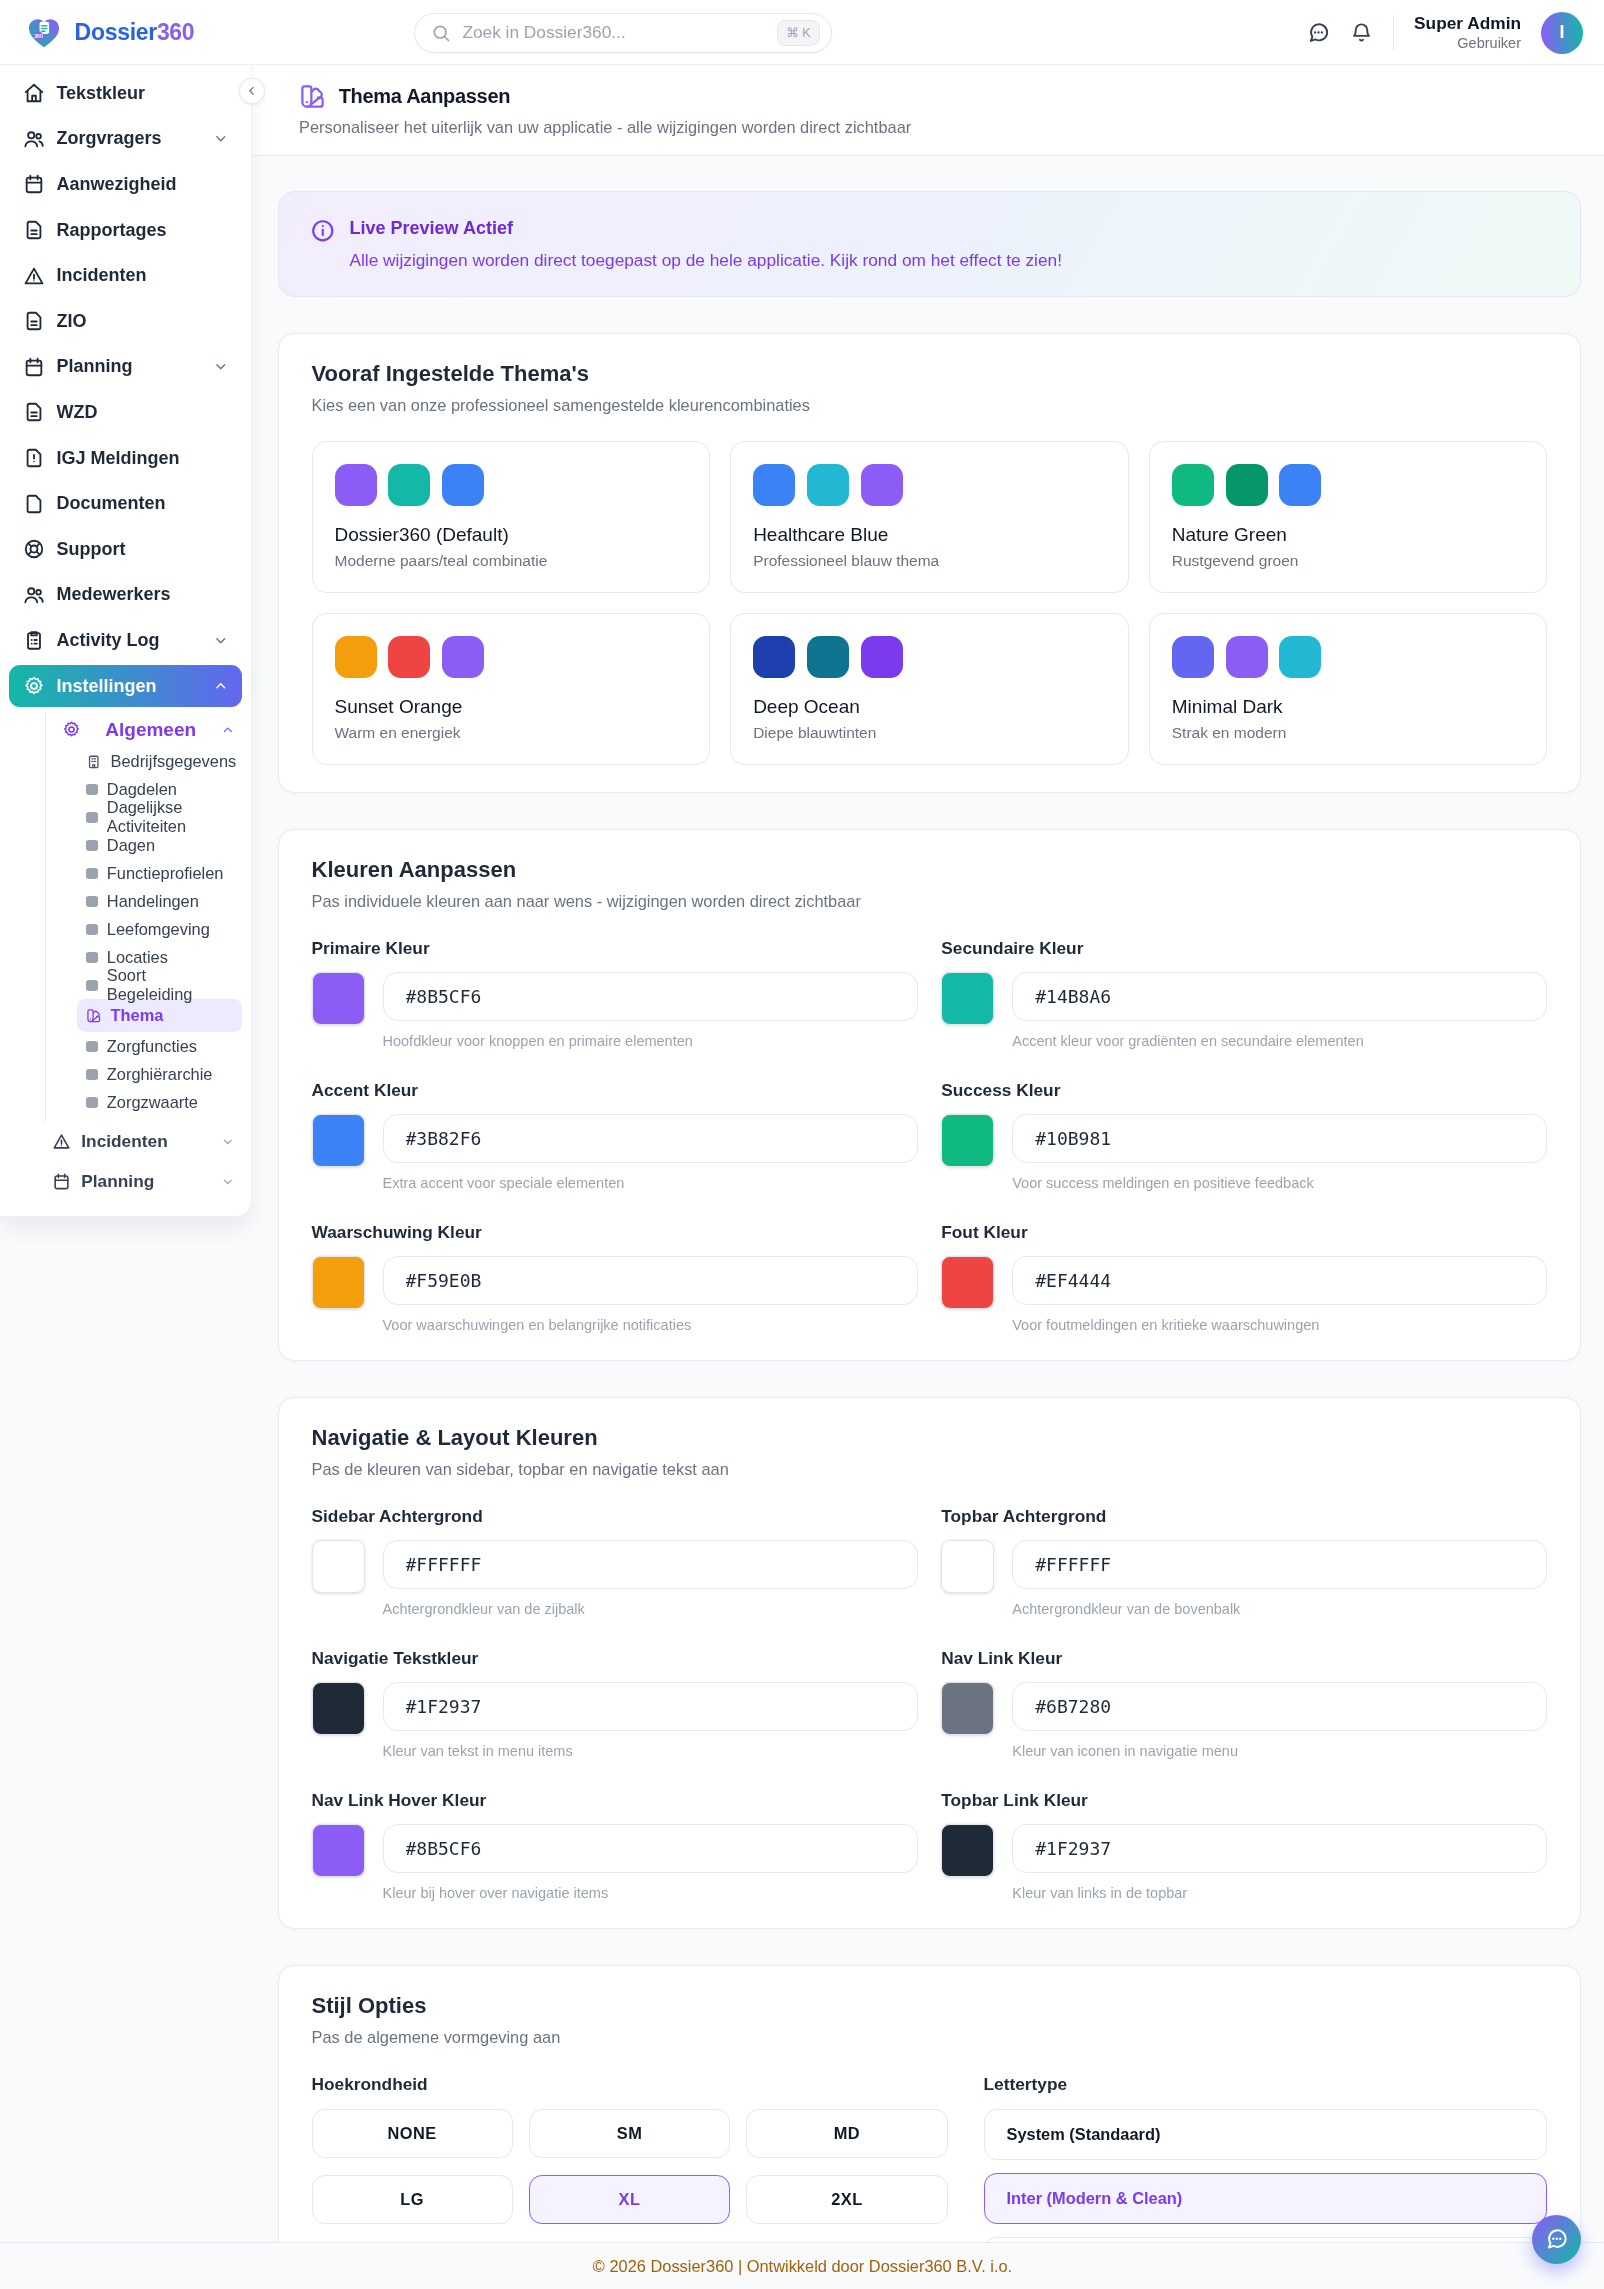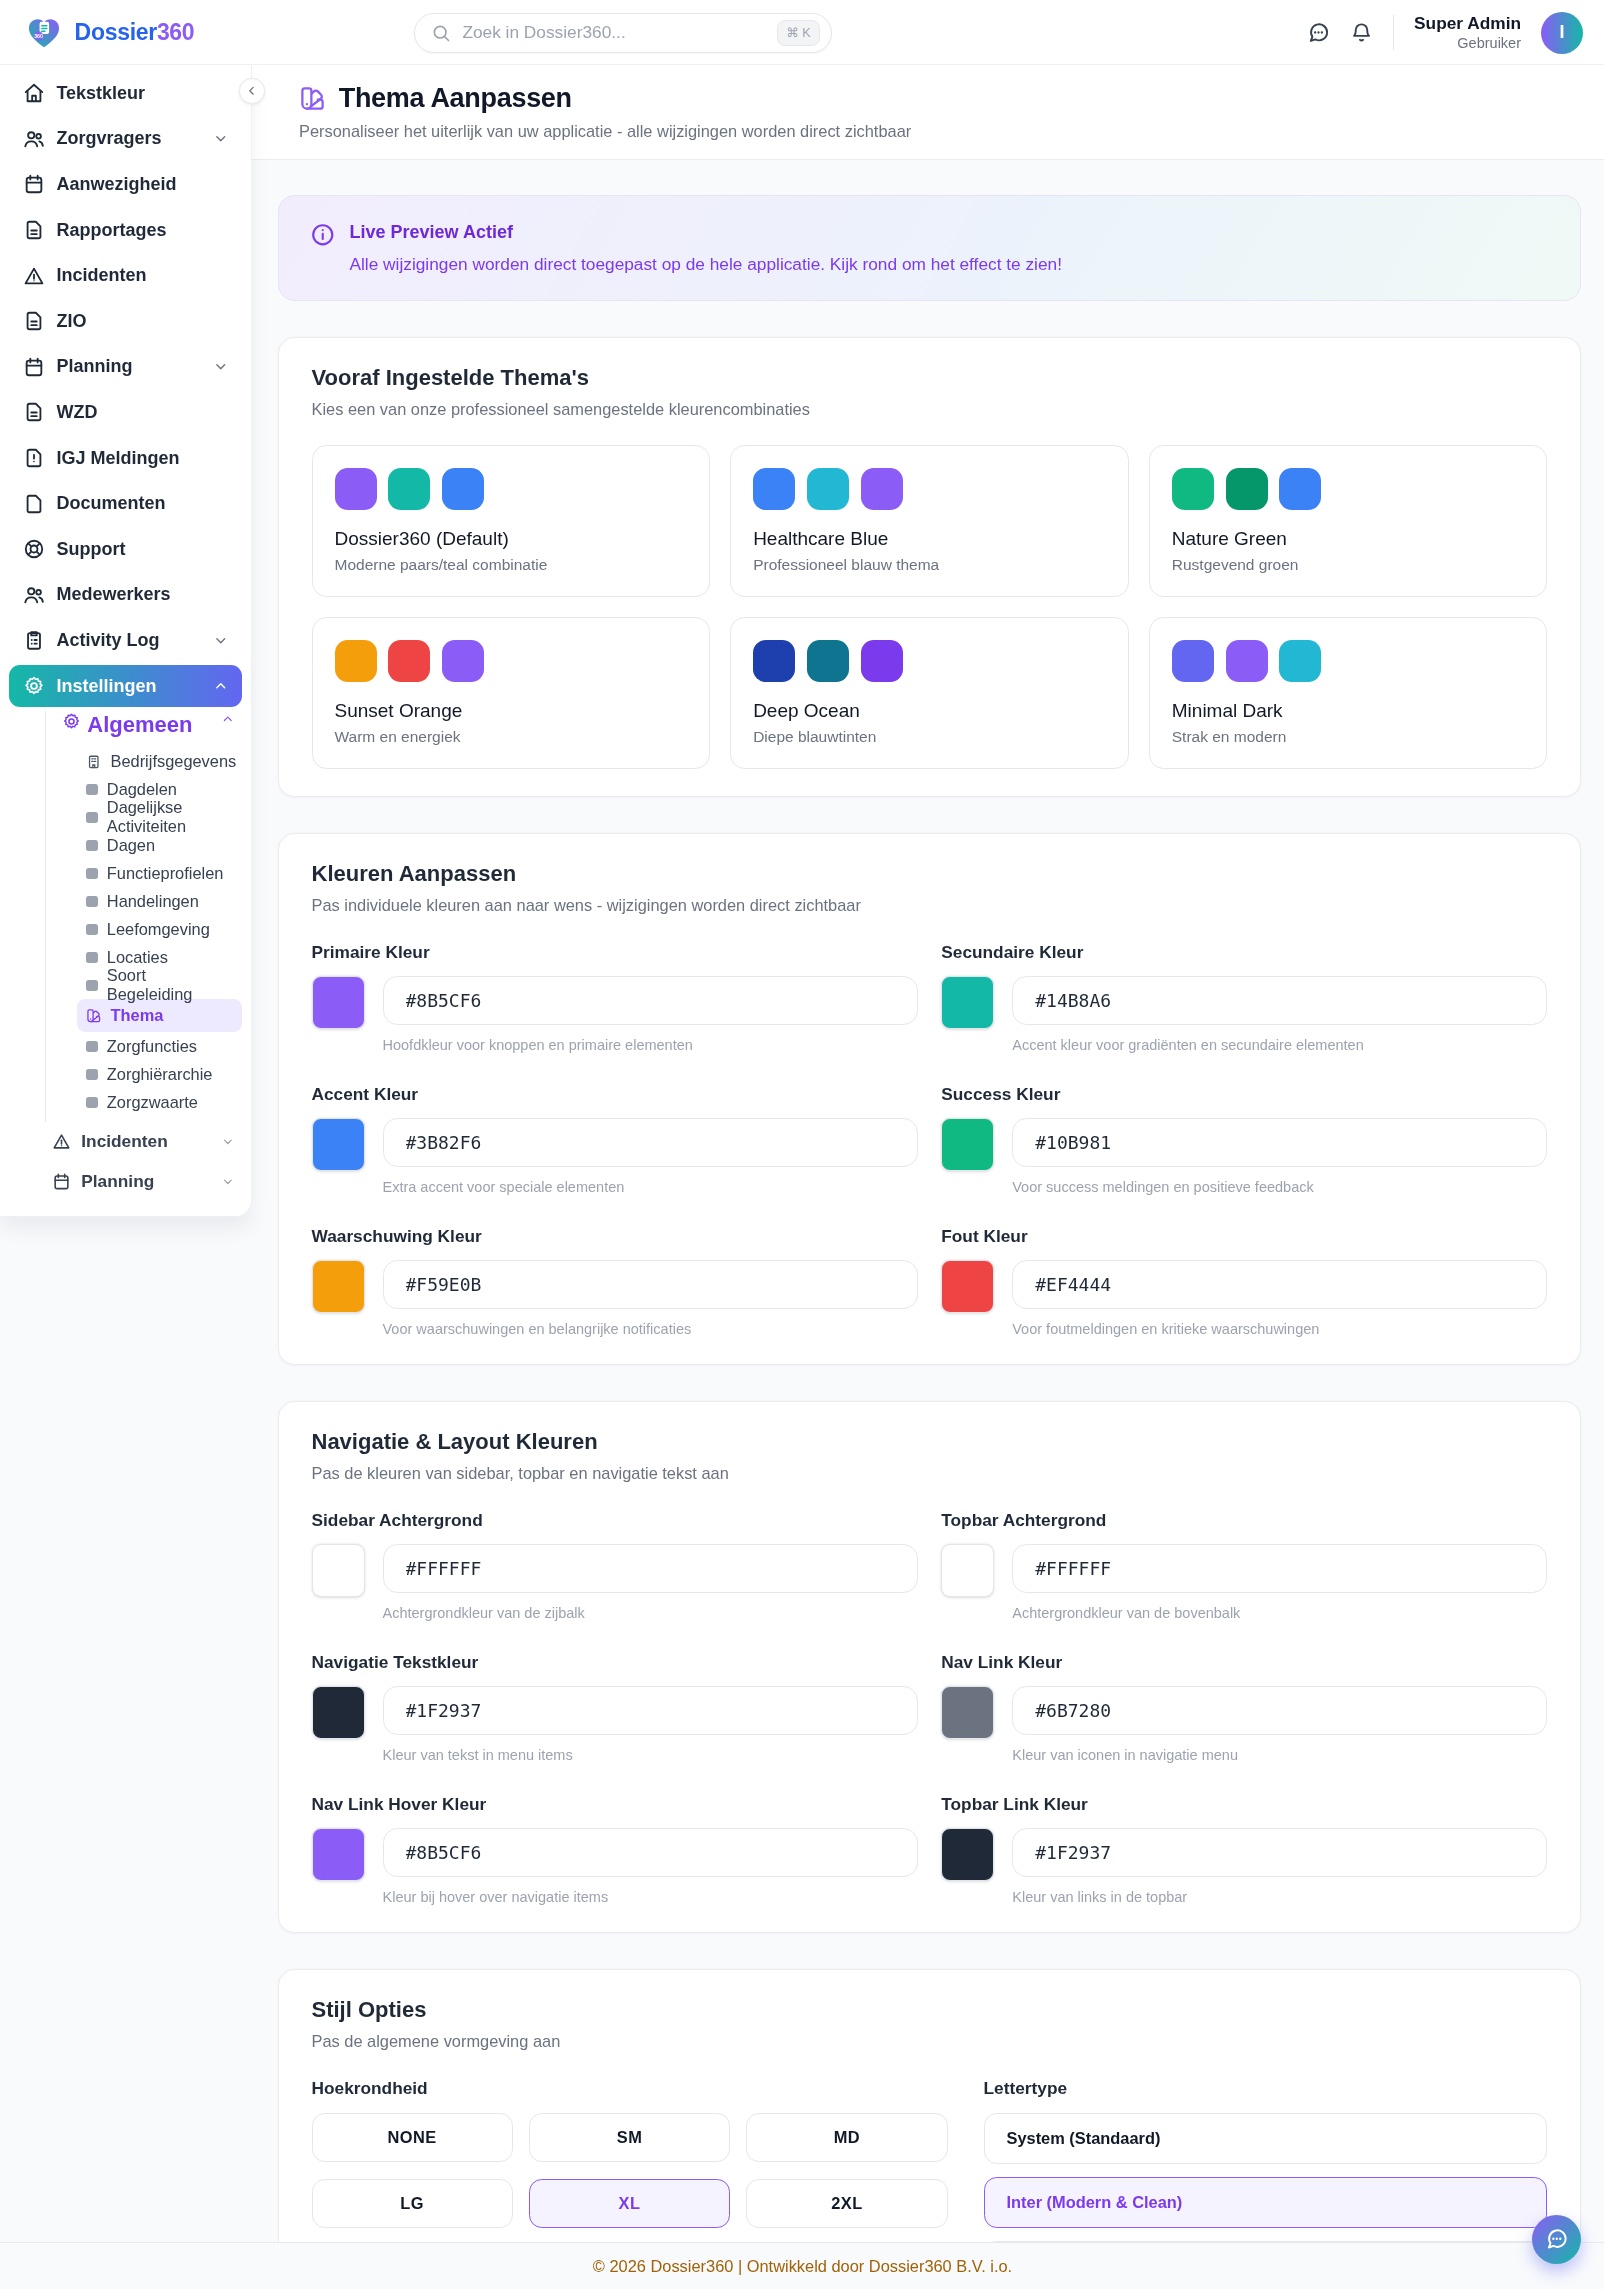--- a/index.html
+++ b/index.html
@@ -48,38 +48,38 @@
     background:#fff; border:0.9px solid #E5E7EB; border-radius:50%; z-index:30;
     display:flex; align-items:center; justify-content:center; color:#6B7280;
     box-shadow:0 0.9px 2.7px rgba(16,24,40,.08); cursor:pointer; }
   .nav-item { height:42px; margin-bottom:3.6px; border-radius:11px;
     display:flex; align-items:center; gap:11.8px; padding:0 13.6px;
     font-size:18px; font-weight:600; color:#1F2937; cursor:pointer; }
   .nav-item .chev { margin-left:auto; color:#6B7280; }
   .nav-item.active { background:linear-gradient(90deg,#14B8A6 0%,#6366F1 100%); color:#FFFFFF; }
   .nav-item.active .chev { color:#FFFFFF; }
   .sub-tree { margin:3.6px 0 0 36px; border-left:1.8px solid #E5E7EB; padding:1.8px 0 5.5px 9px; }
-  .sub-head { height:35px; display:flex; align-items:flex-start; gap:6px; padding:0 7.3px;
-    font-size:22px; font-weight:bold; color:#7C3AED; cursor:pointer; }
+  .sub-head { height:35px; display:flex; align-items:center; gap:24px; padding:0 7.3px;
+    font-size:19px; font-weight:bold; color:#7C3AED; cursor:pointer; }
   .sub-head .chev { margin-left:auto; color:#8B5CF6; }
   .sub-item { height:28px; display:flex; align-items:center; gap:9px;
     margin-left:22px; padding:0 9px; border-radius:8.2px;
     font-size:16.4px; color:#374151; cursor:pointer; }
   .sub-item .sq { width:11.8px; height:11.8px; border-radius:2.7px; background:#9CA3AF; flex:none; }
   .sub-item.active { background:#EDE9FE; color:#7C3AED; font-weight:bold; height:33px; }
   .group-item { height:40px; margin-left:36px; display:flex; align-items:center; gap:10px;
     padding:0 7.3px; font-size:17.3px; font-weight:600; color:#374151; cursor:pointer; }
   .group-item .chev { margin-left:auto; color:#9CA3AF; }
 
   
   .main { position:absolute; left:252px; top:65px; width:1353px; padding:0 23.6px 0 25.5px; }
   .page-head { background:#FFFFFF; border-bottom:0.9px solid #E9EDF2;
     margin:0 -23.6px 0 -25.5px; padding:18px 23.6px 18px 47px; }
   .page-title-row { display:flex; align-items:center; gap:12.7px; }
-  .page-title { font-size:27px; font-weight:800; color:#111827; letter-spacing:-0.3px; }
+  .page-title { font-size:20px; font-weight:800; color:#111827; letter-spacing:-0.3px; }
   .page-sub { margin-top:8.2px; font-size:16.4px; color:#6B7280; }
 
   .banner { margin-top:35px; border-radius:16.4px; padding:25.5px 31px;
     background:linear-gradient(120deg,#F2EDFD 0%,#ECF2FB 55%,#EFFAF6 100%);
     border:0.9px solid #E7E3F8; display:flex; gap:14.5px; }
   .banner-title { font-size:18px; font-weight:bold; color:#6D28D9; }
   .banner-text { margin-top:11px; font-size:17.3px; color:#7C3AED; }
 
   .card { background:#FFFFFF; border:0.9px solid #E9ECF1; border-radius:16.4px;
     padding:27px 33px; margin-top:36px; box-shadow:0 0.9px 2.7px rgba(16,24,40,.04); }

